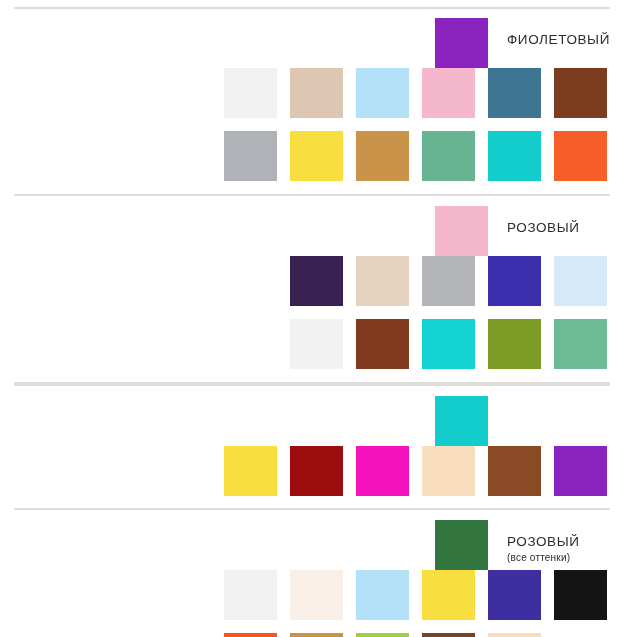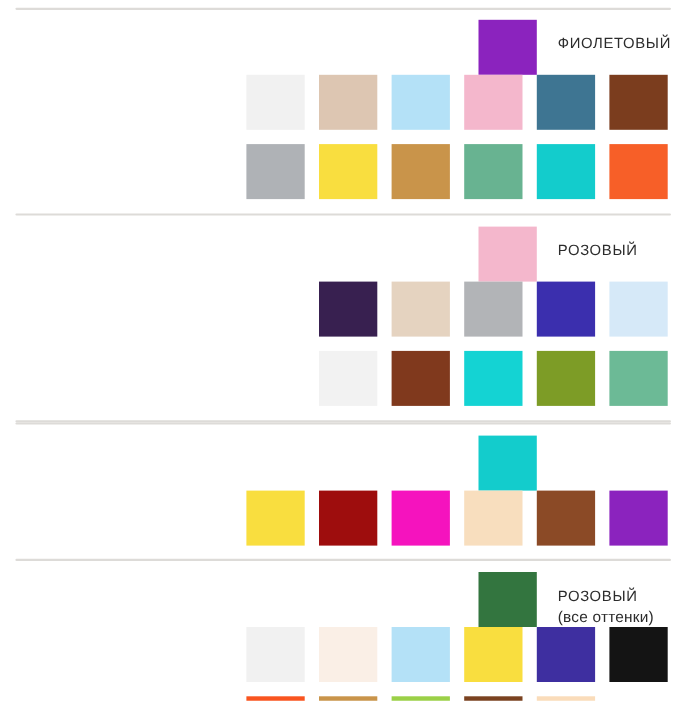--- a/index.html
+++ b/index.html
@@ -54,21 +54,21 @@
     margin-left: 19px;
     padding-top: 14px;
     font-size: 13.5px;
     letter-spacing: 0.6px;
     color: #2c2c2c;
     line-height: 1.25;
     white-space: nowrap;
   }
   .key-label .sub {
     display: block;
-    font-size: 14px;
+    font-size: 10px;
     letter-spacing: 0.2px;
     margin-top: 1px;
   }
   .swatch-grid {
     display: flex;
     flex-direction: column;
     flex: 1 1 auto;
   }
   .swatch-row {
     display: flex;

